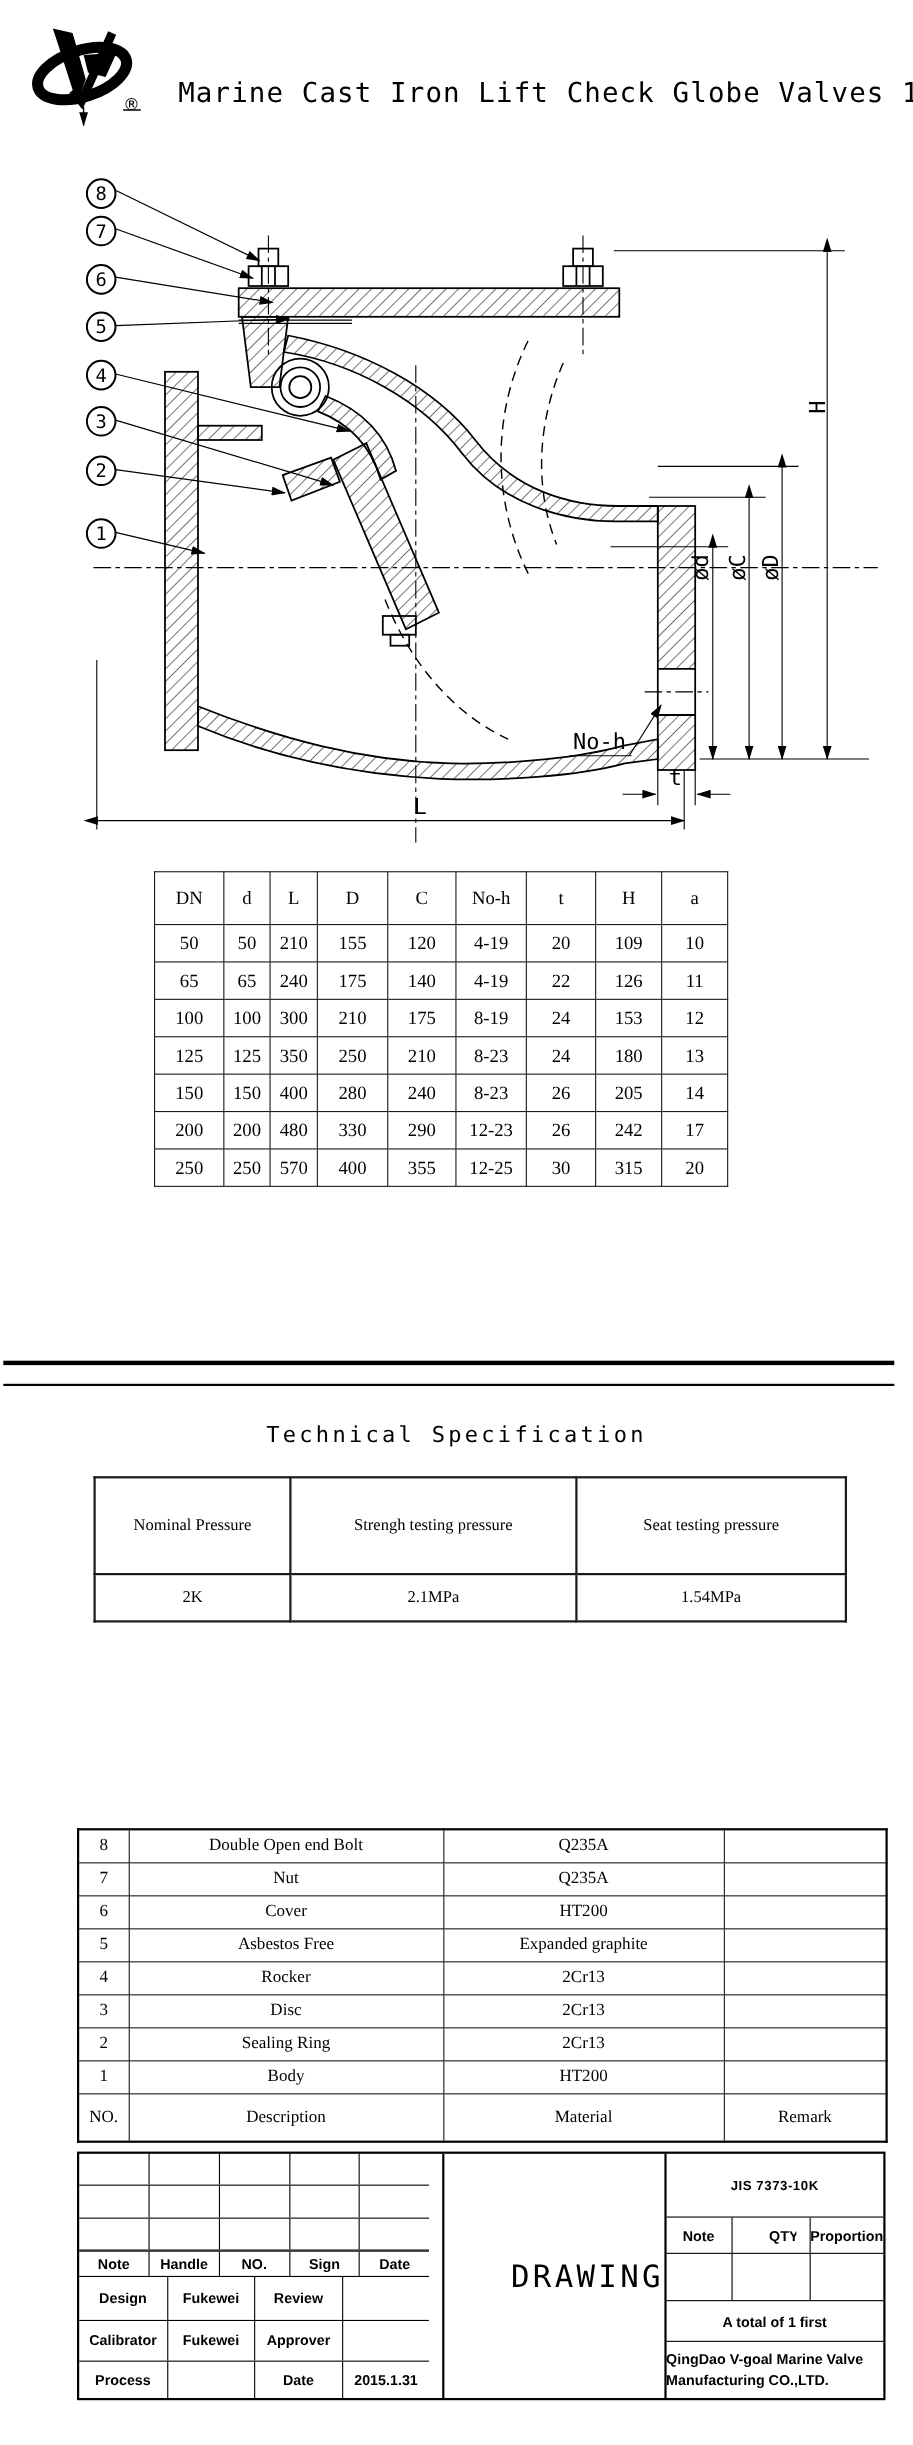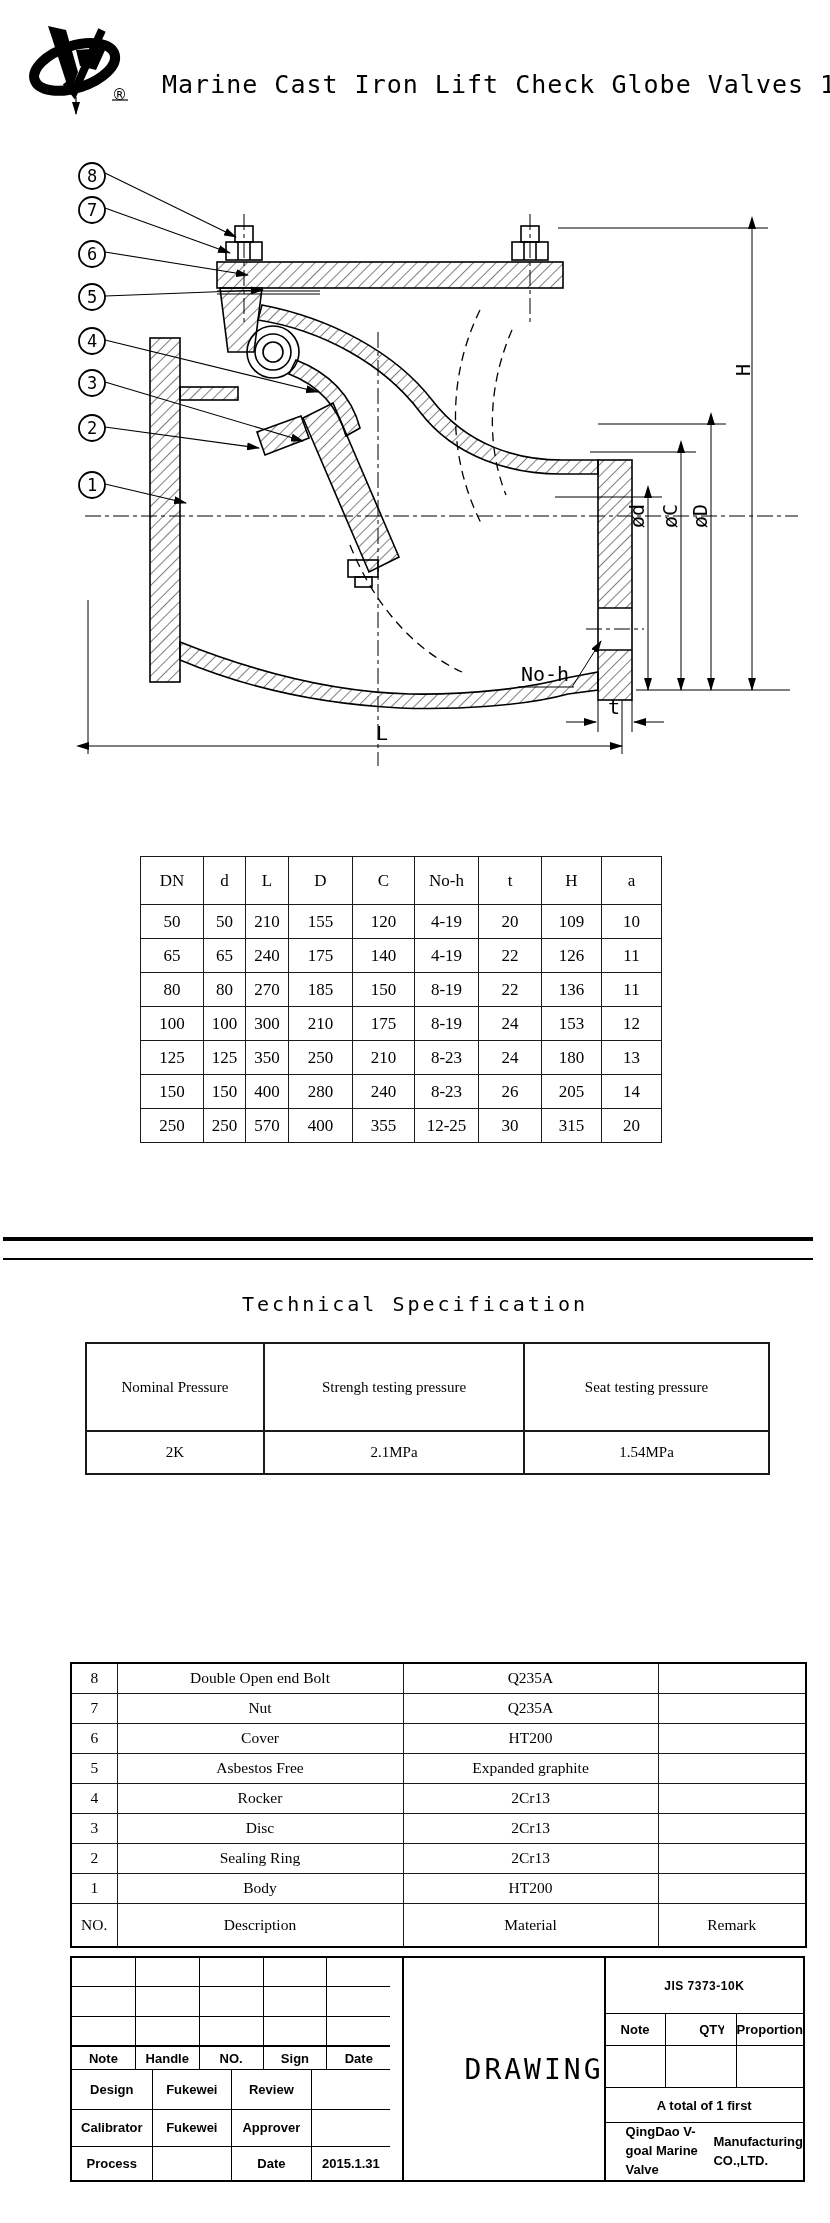--- a/index.html
+++ b/index.html
@@ -17,21 +17,21 @@
   .draw text{font-family:"DejaVu Sans Mono",monospace;fill:#000;}
   .callout-num{font-size:17px;}
   .dimlbl{font-size:20px;}
 
   
   table{border-collapse:collapse;table-layout:fixed;}
   td,th{border:1.6px solid #1a1a1a;text-align:center;vertical-align:middle;
         font-family:"Liberation Serif","DejaVu Serif",serif;font-weight:normal;
         padding:0;overflow:hidden;white-space:nowrap;}
 
-  .dims{position:absolute;left:140px;top:856px;width:521px;font-size:17px;}
+  .dims{position:absolute;left:140px;top:792px;width:521px;font-size:17px;}
   .dims thead tr{height:48px;}
   .dims tbody tr{height:34px;}
 
   .rule-thick{position:absolute;left:3px;top:1237px;width:810px;height:4px;background:#000;}
   .rule-thin{position:absolute;left:3px;top:1258px;width:810px;height:2px;background:#000;}
 
   .spec-title{position:absolute;left:0;top:1292px;width:830px;text-align:center;
               font-family:"DejaVu Sans Mono",monospace;font-size:20px;letter-spacing:3px;}
   .spec{position:absolute;left:85px;top:1342px;width:683px;font-size:15px;border:2px solid #1a1a1a;}
   .spec td{border-width:2px;}
@@ -62,21 +62,21 @@
   .rbig>div{width:25%;}
   .drawing-word{font-family:"DejaVu Sans Mono",monospace;font-size:28px;font-weight:400;letter-spacing:3px;}
   .jis{height:58px;display:flex;align-items:center;justify-content:center;
        font-size:12px;letter-spacing:.5px;border-bottom:1.6px solid #000;}
   .rh{height:33px;border-bottom:1.6px solid #000;}
   .re{height:43px;border-bottom:1.6px solid #000;}
   .rh>div:nth-child(1),.re>div:nth-child(1){width:59px;}
   .rh>div:nth-child(2),.re>div:nth-child(2){width:59px;padding-left:36px;}
   .rh>div:nth-child(3),.re>div:nth-child(3){flex:1;margin-left:12px;}
   .rtotal{height:37px;display:flex;align-items:center;justify-content:center;border-bottom:1.6px solid #000;}
-  .rcompany{flex:1;display:flex;flex-direction:row;align-items:center;justify-content:center;line-height:1.45;padding-left:20px;}
+  .rcompany{flex:1;display:flex;flex-direction:column;justify-content:center;line-height:1.45;}
 </style>
 </head>
 <body>
 
 <div class="page">
 
   <svg class="logo" viewBox="0 0 100 90">
     <g transform="rotate(-18 48 45)">
       <ellipse cx="48" cy="47" rx="42" ry="21" fill="none" stroke="#000" stroke-width="10"></ellipse>
     </g>
@@ -274,31 +274,20 @@
           <td>65</td>
           <td>240</td>
           <td>175</td>
           <td>140</td>
           <td>4-19</td>
           <td>22</td>
           <td>126</td>
           <td>11</td>
         </tr>
         <tr>
-          <td>80</td>
-          <td>80</td>
-          <td>270</td>
-          <td>185</td>
-          <td>150</td>
-          <td>8-19</td>
-          <td>22</td>
-          <td>136</td>
-          <td>11</td>
-        </tr>
-        <tr>
           <td>100</td>
           <td>100</td>
           <td>300</td>
           <td>210</td>
           <td>175</td>
           <td>8-19</td>
           <td>24</td>
           <td>153</td>
           <td>12</td>
         </tr>
@@ -316,20 +305,31 @@
         <tr>
           <td>150</td>
           <td>150</td>
           <td>400</td>
           <td>280</td>
           <td>240</td>
           <td>8-23</td>
           <td>26</td>
           <td>205</td>
           <td>14</td>
+        </tr>
+        <tr>
+          <td>200</td>
+          <td>200</td>
+          <td>480</td>
+          <td>330</td>
+          <td>290</td>
+          <td>12-23</td>
+          <td>26</td>
+          <td>242</td>
+          <td>17</td>
         </tr>
         <tr>
           <td>250</td>
           <td>250</td>
           <td>570</td>
           <td>400</td>
           <td>355</td>
           <td>12-25</td>
           <td>30</td>
           <td>315</td>

